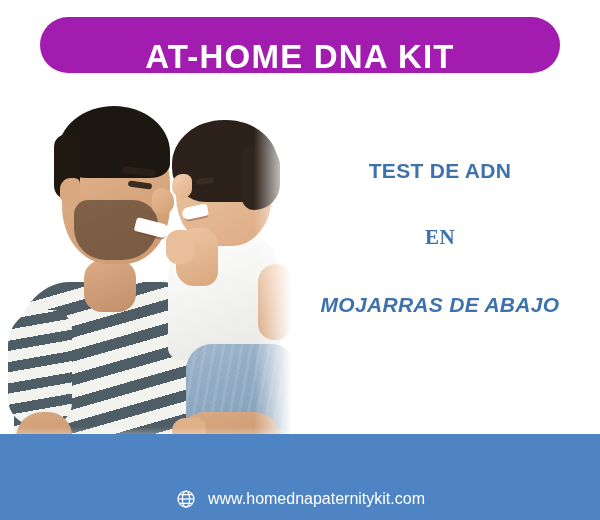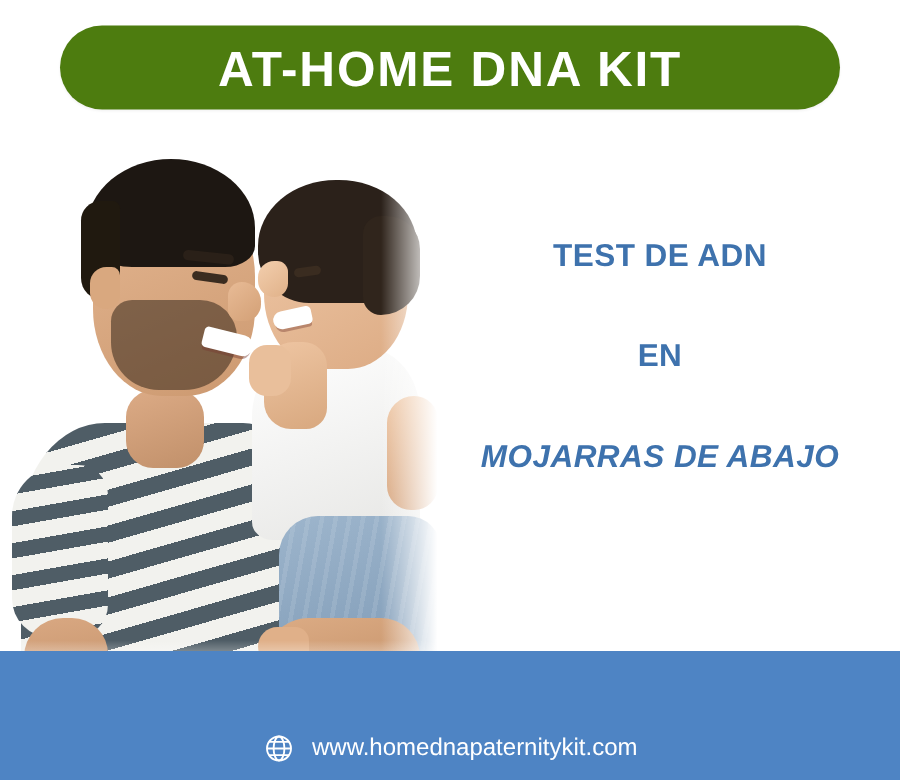--- a/index.html
+++ b/index.html
@@ -21,24 +21,24 @@
     overflow: hidden;
   }
 
   
   .header-banner {
     position: absolute;
     left: 40px;
     top: 17px;
     width: 520px;
     height: 56px;
-    background: #4d7c0f;
+    background: #a21caf;
     border-radius: 28px;
     display: flex;
-    align-items: center;
+    align-items: flex-end;
     justify-content: center;
     box-shadow: 0 1px 2px rgba(0,0,0,0.06);
   }
   .header-title {
     color: #ffffff;
     font-size: 33px;
     font-weight: bold;
     letter-spacing: 1.2px;
     line-height: 1;
     white-space: nowrap;
@@ -352,21 +352,21 @@
     text-align: center;
   }
   .headline-line {
     color: #3e72ad;
     font-size: 21px;
     font-weight: bold;
     letter-spacing: 0.3px;
     line-height: 1;
   }
   .headline-line.l1 { margin: 0 0 0 0; text-align: center; }
-  .headline-line.l2 { margin: 46px 0 0 0; }
+  .headline-line.l2 { margin: 46px 0 0 0; font-family: Liberation Serif, serif; }
   .headline-line.l3 { margin: 46px 0 0 0; font-style: italic; }
 
   
   .footer {
     position: absolute;
     left: 0;
     bottom: 0;
     width: 600px;
     height: 86px;
     background: #4e84c4;

